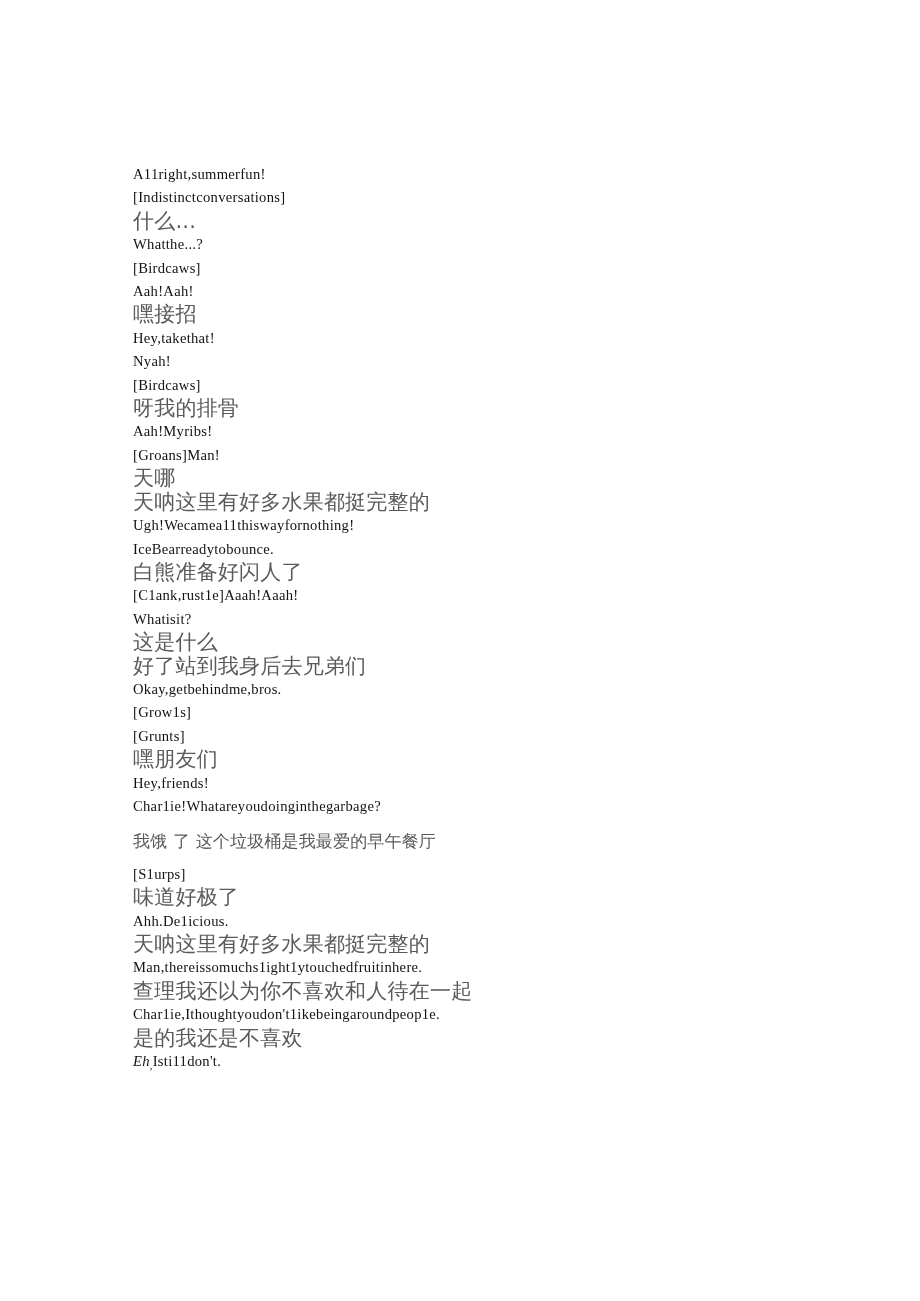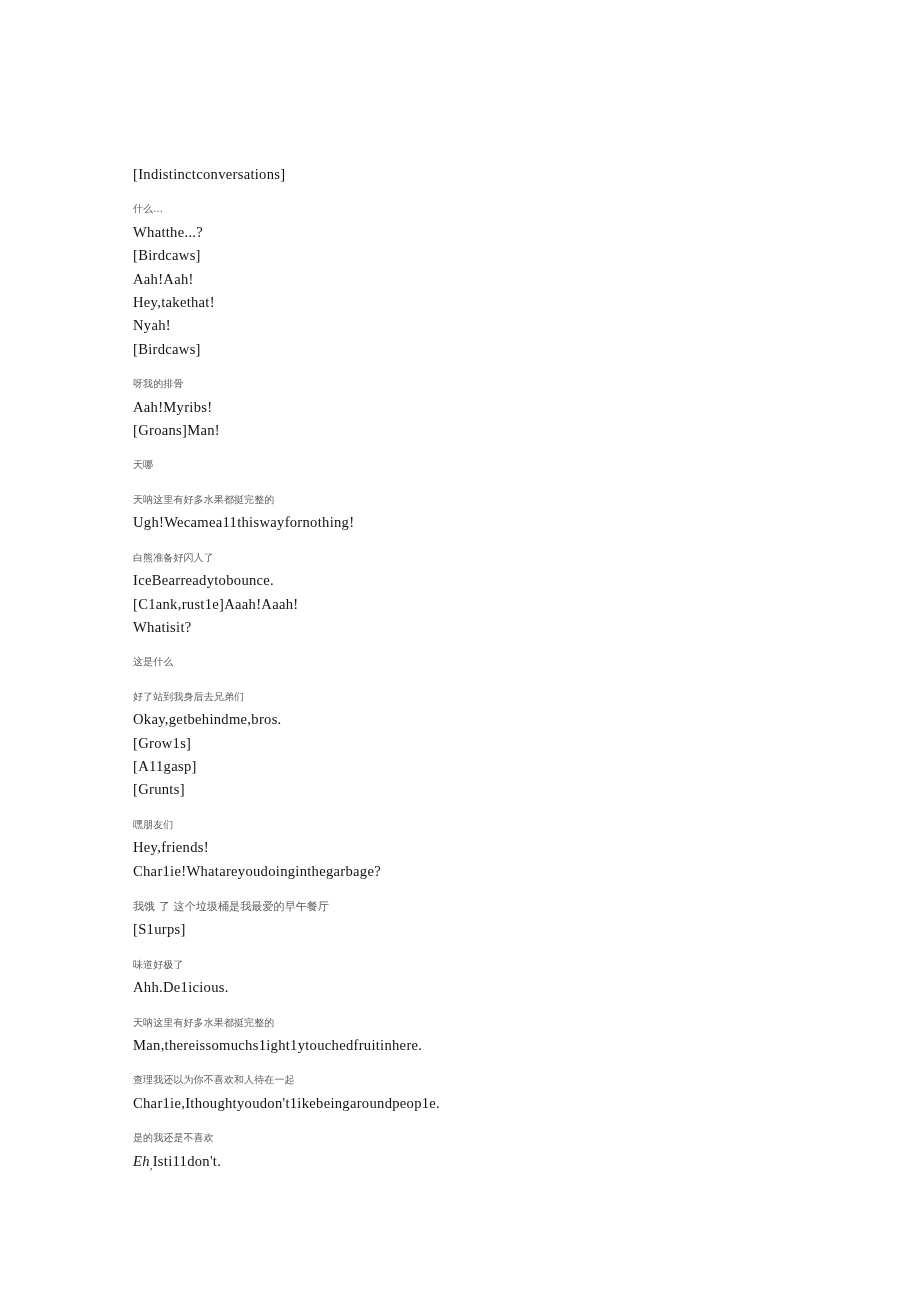--- a/index.html
+++ b/index.html
@@ -35,69 +35,70 @@
     letter-spacing: 0.02em;
   }
   
   .line.en {
     color: #121212;
     font-family: "Liberation Serif", "DejaVu Serif", serif;
   }
   
   .line.zh {
     color: #5a5a5a;
-    font-size: 10px;
+    font-size: 21px;
     font-family: "DejaVu Sans", "Liberation Sans", sans-serif;
     letter-spacing: 0.01em;
-    margin-top: 11px;
   }
   
   .line.zh.spaced {
     margin-top: 12px;
-    font-size: 11px;
+    margin-bottom: 9px;
+    font-size: 17px;
   }
   
   .ital {
     font-style: italic;
     text-align: right;
   }
   .subcomma {
     font-size: 0.72em;
     vertical-align: -0.32em;
     font-style: italic;
   }
 </style>
 </head>
 <body>
 
 <div id="page">
   <div id="transcript">
+      <div class="line en"><span>A11right,summerfun!</span></div>
       <div class="line en"><span>[Indistinctconversations]</span></div>
       <div class="line zh"><span>什么...</span></div>
       <div class="line en"><span>Whatthe...?</span></div>
       <div class="line en"><span>[Birdcaws]</span></div>
       <div class="line en"><span>Aah!Aah!</span></div>
+      <div class="line zh"><span>嘿接招</span></div>
       <div class="line en"><span>Hey,takethat!</span></div>
       <div class="line en"><span>Nyah!</span></div>
       <div class="line en"><span>[Birdcaws]</span></div>
       <div class="line zh"><span>呀我的排骨</span></div>
       <div class="line en"><span>Aah!Myribs!</span></div>
       <div class="line en"><span>[Groans]Man!</span></div>
       <div class="line zh"><span>天哪</span></div>
       <div class="line zh"><span>天呐这里有好多水果都挺完整的</span></div>
       <div class="line en"><span>Ugh!Wecamea11thiswayfornothing!</span></div>
+      <div class="line en"><span>IceBearreadytobounce.</span></div>
       <div class="line zh"><span>白熊准备好闪人了</span></div>
-      <div class="line en"><span>IceBearreadytobounce.</span></div>
       <div class="line en"><span>[C1ank,rust1e]Aaah!Aaah!</span></div>
       <div class="line en"><span>Whatisit?</span></div>
       <div class="line zh"><span>这是什么</span></div>
       <div class="line zh"><span>好了站到我身后去兄弟们</span></div>
       <div class="line en"><span>Okay,getbehindme,bros.</span></div>
       <div class="line en"><span>[Grow1s]</span></div>
-      <div class="line en"><span>[A11gasp]</span></div>
       <div class="line en"><span>[Grunts]</span></div>
       <div class="line zh"><span>嘿朋友们</span></div>
       <div class="line en"><span>Hey,friends!</span></div>
       <div class="line en"><span>Char1ie!Whatareyoudoinginthegarbage?</span></div>
       <div class="line zh spaced"><span>我饿 了 这个垃圾桶是我最爱的早午餐厅</span></div>
       <div class="line en"><span>[S1urps]</span></div>
       <div class="line zh"><span>味道好极了</span></div>
       <div class="line en"><span>Ahh.De1icious.</span></div>
       <div class="line zh"><span>天呐这里有好多水果都挺完整的</span></div>
       <div class="line en"><span>Man,thereissomuchs1ight1ytouchedfruitinhere.</span></div>

